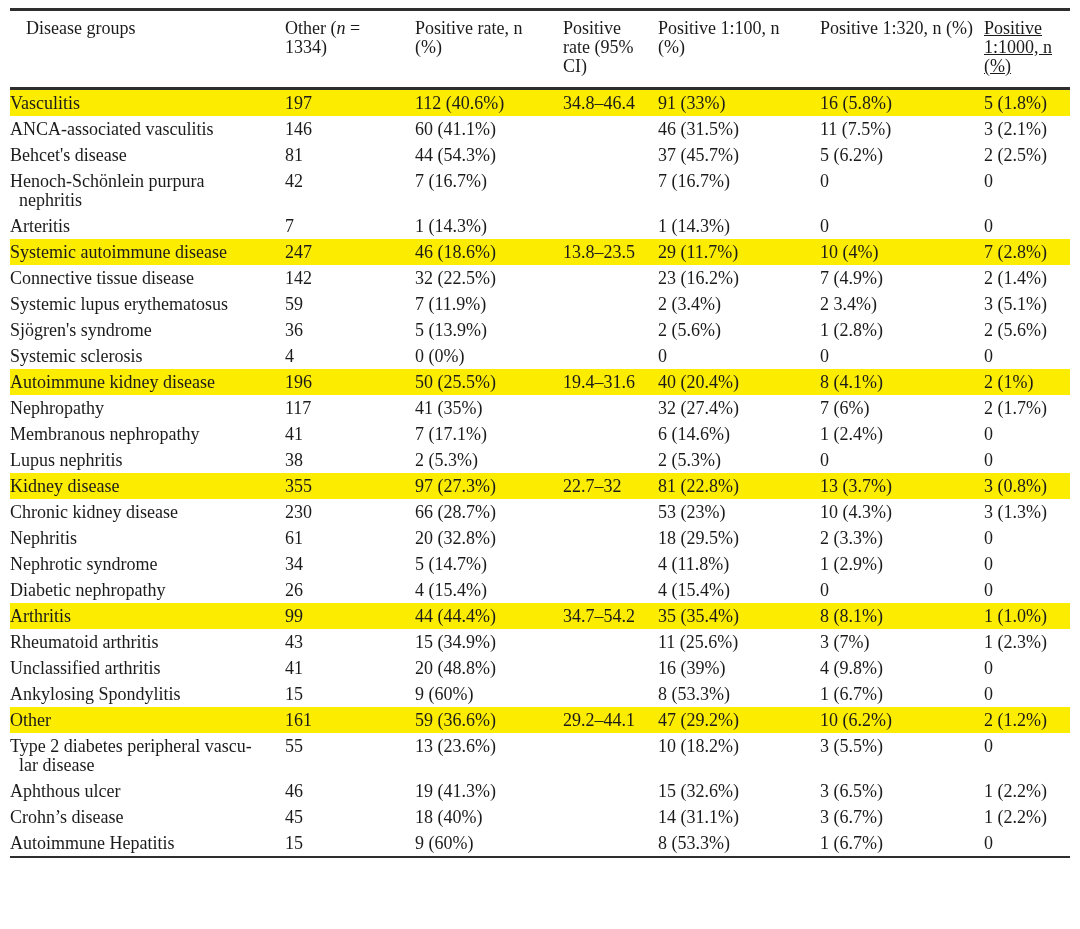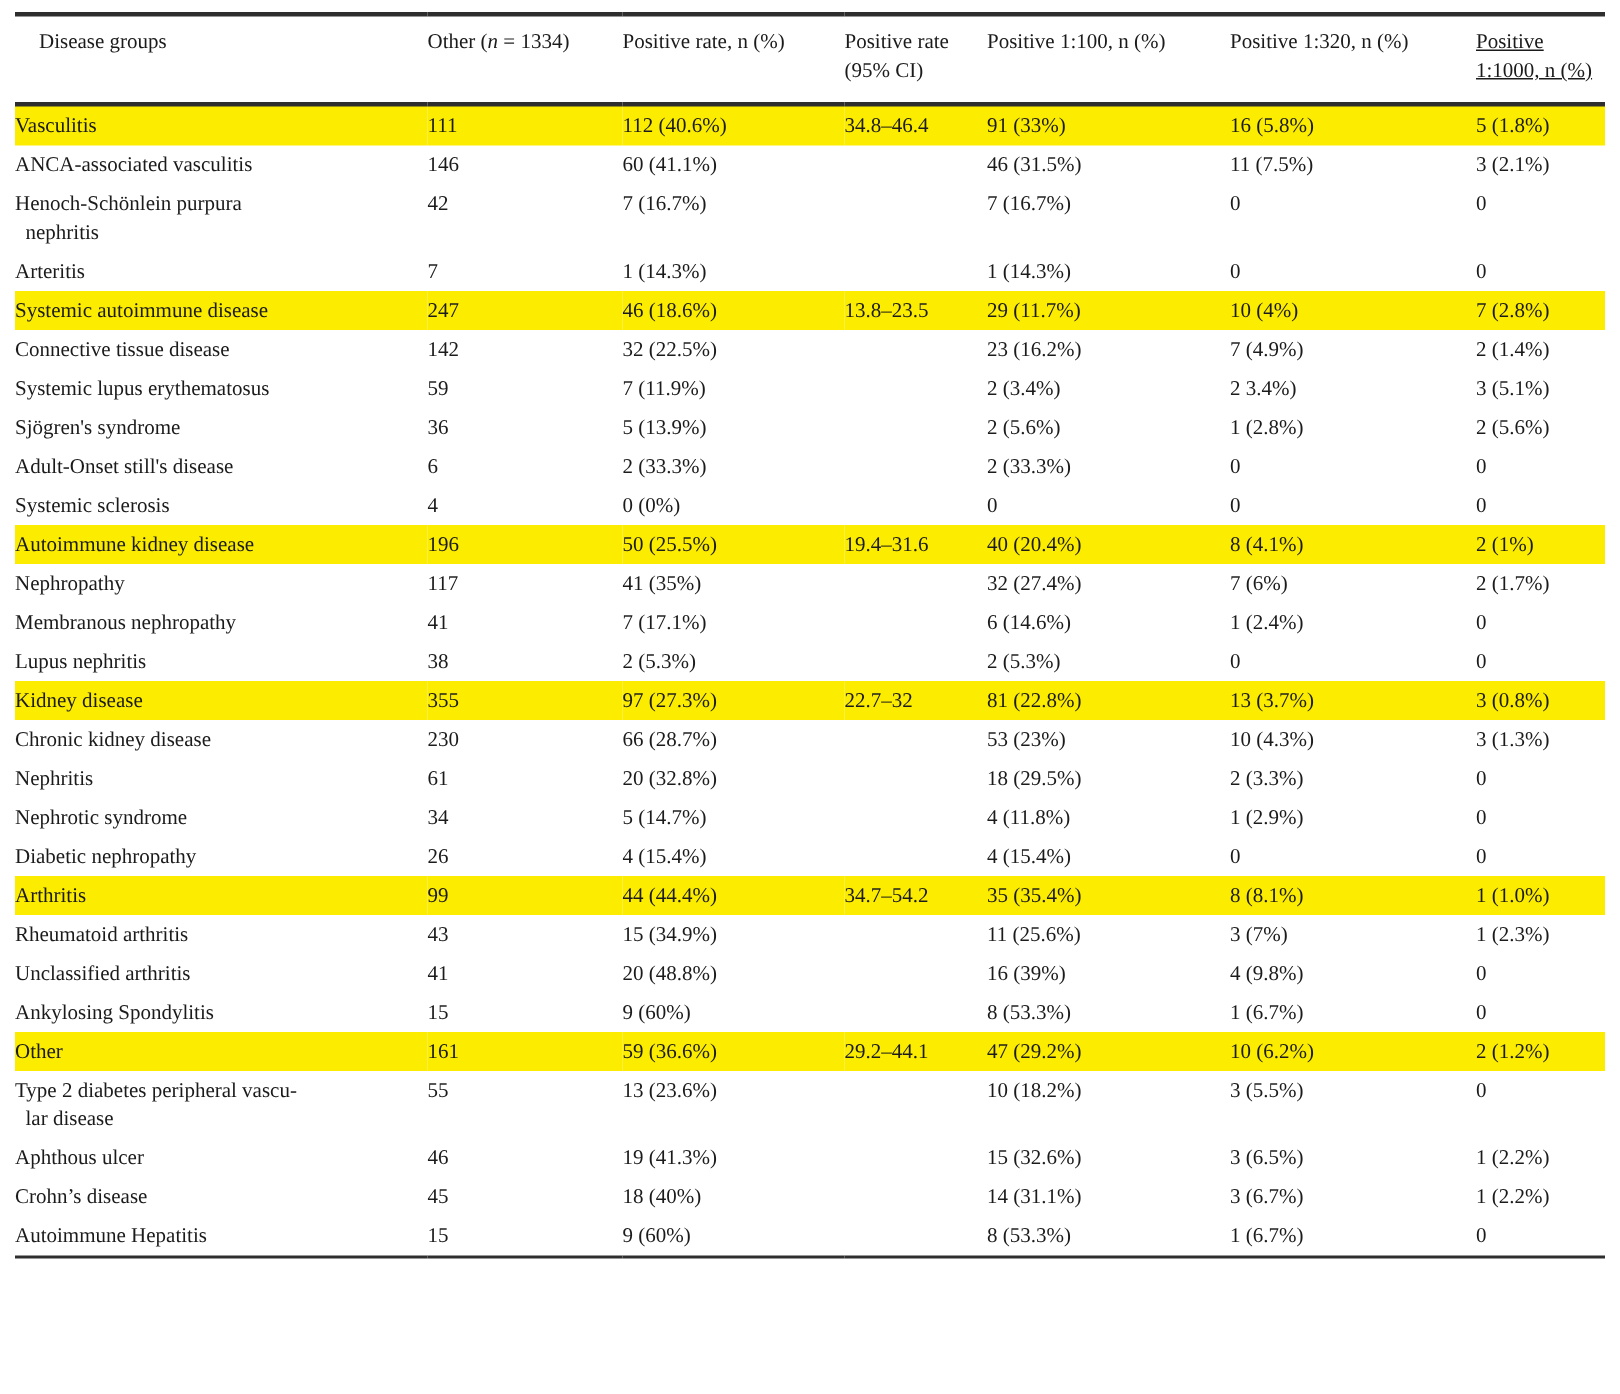--- a/index.html
+++ b/index.html
@@ -14,21 +14,21 @@
     width: 1080px; height: 929px;
     background: var(--bg);
     font-family: "Liberation Serif", serif;
     color: var(--ink);
   }
   .table-wrap { margin: 8px 10px 0 10px; }
   table.results {
     border-collapse: collapse;
     table-layout: fixed;
     width: 1060px;
-    font-size: 14px;
+    font-size: 18px;
   }
   thead th {
     font-weight: normal;
     text-align: left;
     vertical-align: top;
     line-height: 19px;
     padding: 8px 10px 11px 0;
     border-top: 3.5px solid var(--rule);
     border-bottom: 3px solid var(--rule);
   }
@@ -68,35 +68,44 @@
         <th>Positive rate, n (%)</th>
         <th class="ci-col">Positive rate (95% CI)</th>
         <th>Positive 1:100, n (%)</th>
         <th>Positive 1:320, n (%)</th>
         <th class="last-col">Positive 1:1000, n (%)</th>
       </tr>
     </thead>
     <tbody>
         <tr class="hl">
           <td class="label">Vasculitis</td>
-          <td>111</td>
+          <td>197</td>
           <td>112 (40.6%)</td>
           <td>34.8–46.4</td>
           <td>91 (33%)</td>
           <td>16 (5.8%)</td>
           <td>5 (1.8%)</td>
         </tr>
         <tr>
           <td class="label">ANCA-associated vasculitis</td>
           <td>146</td>
           <td>60 (41.1%)</td>
           <td></td>
           <td>46 (31.5%)</td>
           <td>11 (7.5%)</td>
           <td>3 (2.1%)</td>
+        </tr>
+        <tr>
+          <td class="label">Behcet's disease</td>
+          <td>81</td>
+          <td>44 (54.3%)</td>
+          <td></td>
+          <td>37 (45.7%)</td>
+          <td>5 (6.2%)</td>
+          <td>2 (2.5%)</td>
         </tr>
         <tr>
           <td class="label">Henoch-Schönlein purpura
   nephritis</td>
           <td>42</td>
           <td>7 (16.7%)</td>
           <td></td>
           <td>7 (16.7%)</td>
           <td>0</td>
           <td>0</td>
@@ -140,29 +149,20 @@
         <tr>
           <td class="label">Sjögren's syndrome</td>
           <td>36</td>
           <td>5 (13.9%)</td>
           <td></td>
           <td>2 (5.6%)</td>
           <td>1 (2.8%)</td>
           <td>2 (5.6%)</td>
         </tr>
         <tr>
-          <td class="label">Adult-Onset still's disease</td>
-          <td>6</td>
-          <td>2 (33.3%)</td>
-          <td></td>
-          <td>2 (33.3%)</td>
-          <td>0</td>
-          <td>0</td>
-        </tr>
-        <tr>
           <td class="label">Systemic sclerosis</td>
           <td>4</td>
           <td>0 (0%)</td>
           <td></td>
           <td>0</td>
           <td>0</td>
           <td>0</td>
         </tr>
         <tr class="hl">
           <td class="label">Autoimmune kidney disease</td>

